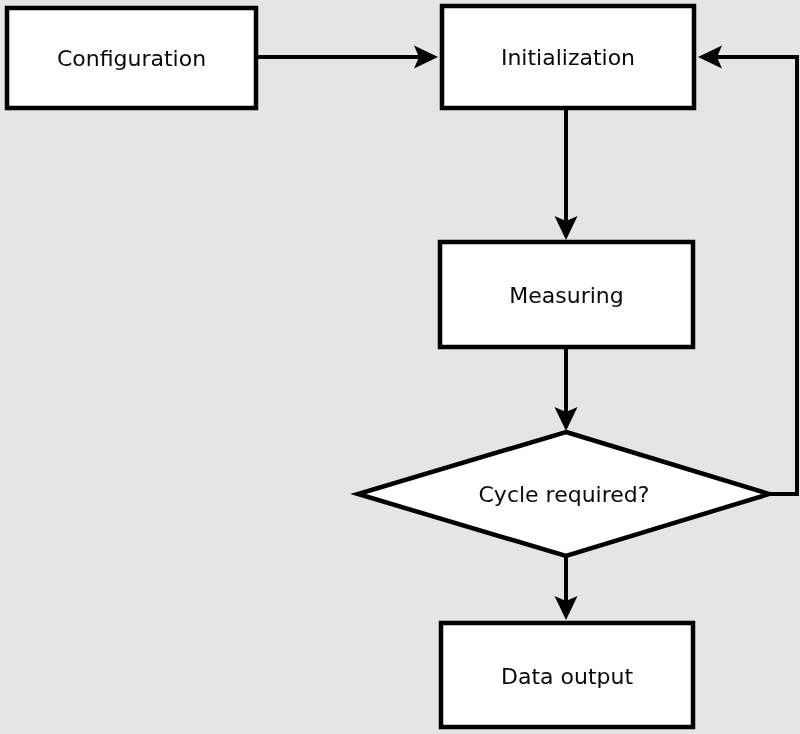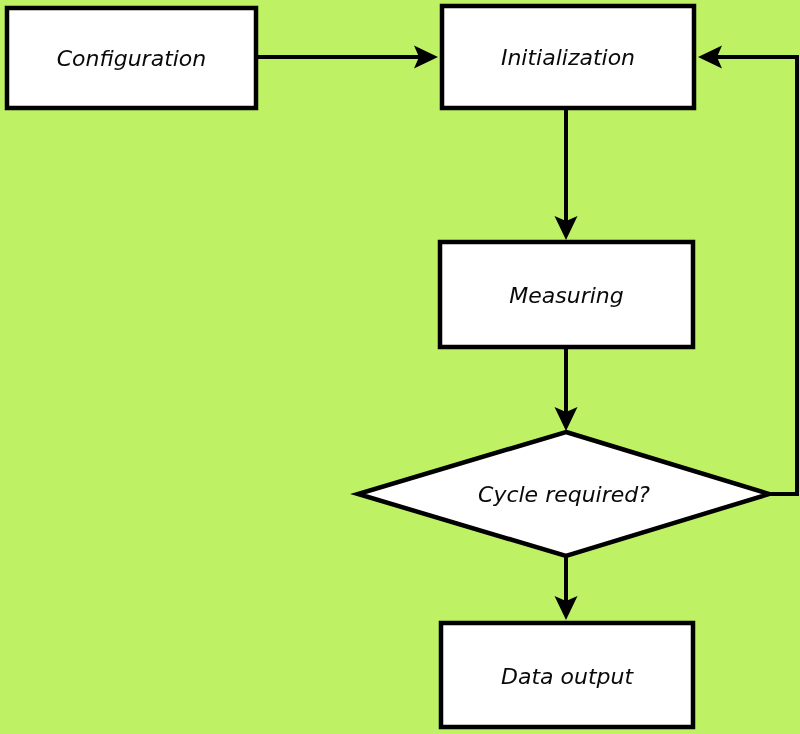--- a/index.html
+++ b/index.html
@@ -3,24 +3,23 @@
 <meta charset="utf-8">
 <style>
   html, body {
     margin: 0;
     padding: 0;
     background: #ffffff;
   }
   .canvas-wrap {
     width: 800px;
     height: 734px;
-    background: #bef264;
+    background: #e5e5e5;
     position: relative;
     overflow: hidden;
-    font-style: italic;
   }
   svg { display: block; }
   .node {
     fill: #ffffff;
     stroke: #000000;
     stroke-width: 4.5;
   }
   .diamond {
     fill: #ffffff;
     stroke: #000000;

